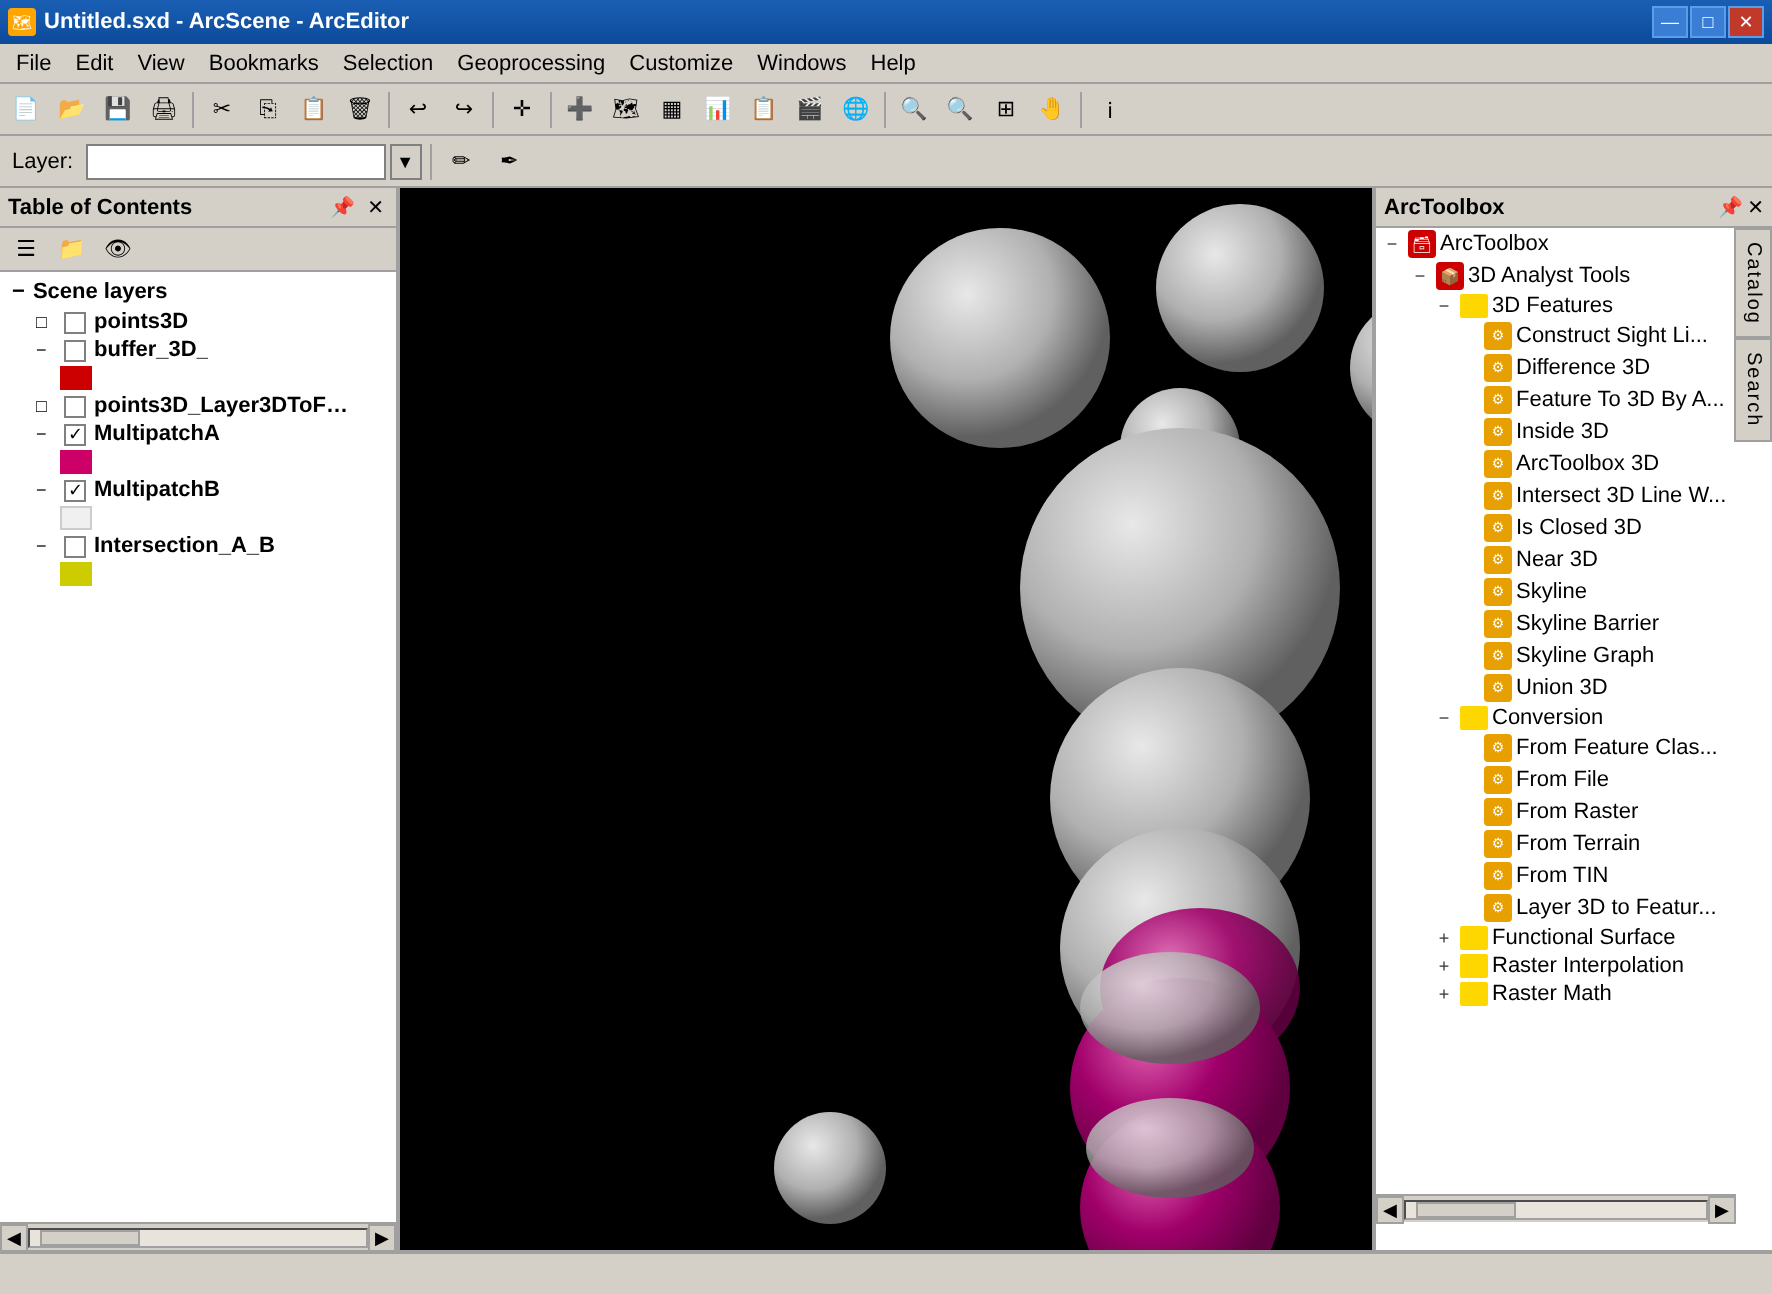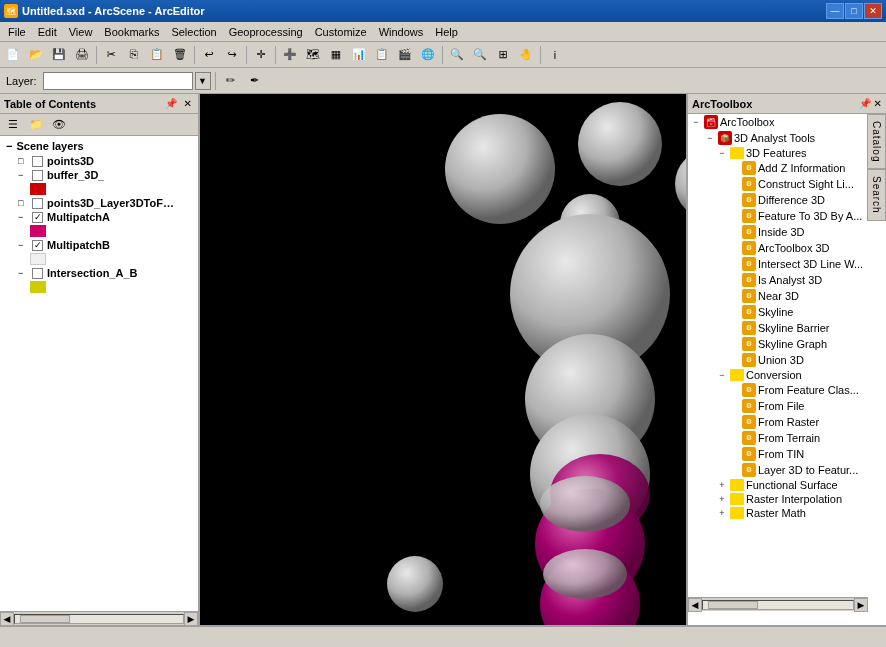--- a/index.html
+++ b/index.html
@@ -477,27 +477,20 @@
         <div class="tree-expand">−</div>
         <div class="folder-yellow"></div>
         <span class="tree-label">3D Features</span>
       </div>
 
       <div class="tree-item indent-3">
         <div class="tree-expand"></div>
         <div class="tool-gear">
             <span style="font-size:7px;">⚙</span>
           </div>
-        <span class="tree-label">Add Z Information</span>
-      </div>
-      <div class="tree-item indent-3">
-        <div class="tree-expand"></div>
-        <div class="tool-gear">
-            <span style="font-size:7px;">⚙</span>
-          </div>
         <span class="tree-label">Construct Sight Li...</span>
       </div>
       <div class="tree-item indent-3">
         <div class="tree-expand"></div>
         <div class="tool-gear">
             <span style="font-size:7px;">⚙</span>
           </div>
         <span class="tree-label">Difference 3D</span>
       </div>
       <div class="tree-item indent-3">
@@ -526,21 +519,21 @@
         <div class="tool-gear">
             <span style="font-size:7px;">⚙</span>
           </div>
         <span class="tree-label">Intersect 3D Line W...</span>
       </div>
       <div class="tree-item indent-3">
         <div class="tree-expand"></div>
         <div class="tool-gear">
             <span style="font-size:7px;">⚙</span>
           </div>
-        <span class="tree-label">Is Analyst 3D</span>
+        <span class="tree-label">Is Closed 3D</span>
       </div>
       <div class="tree-item indent-3">
         <div class="tree-expand"></div>
         <div class="tool-gear">
             <span style="font-size:7px;">⚙</span>
           </div>
         <span class="tree-label">Near 3D</span>
       </div>
       <div class="tree-item indent-3">
         <div class="tree-expand"></div>

